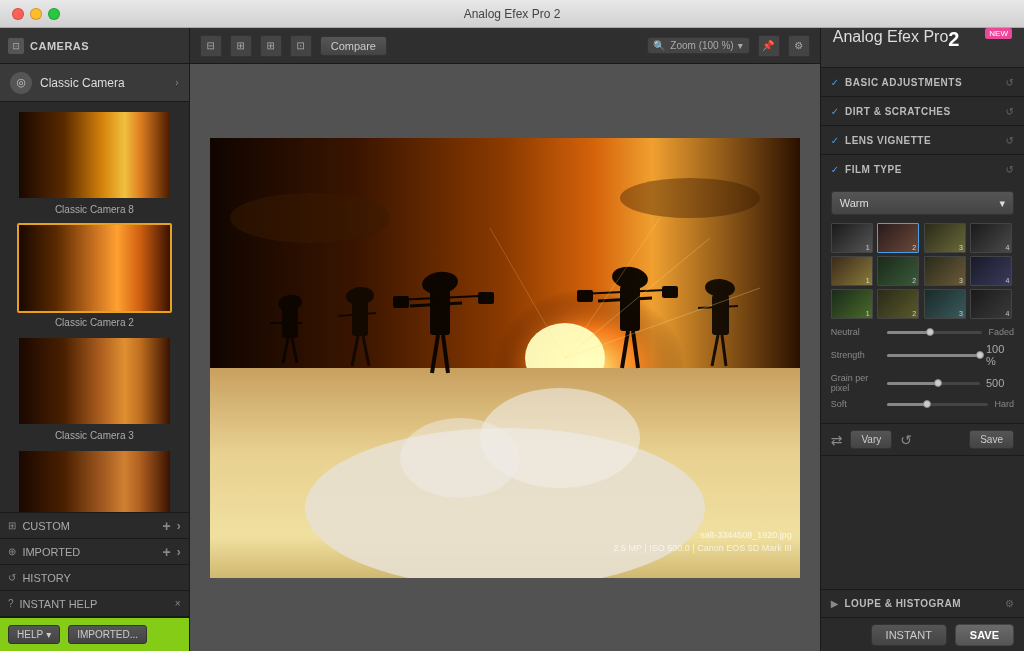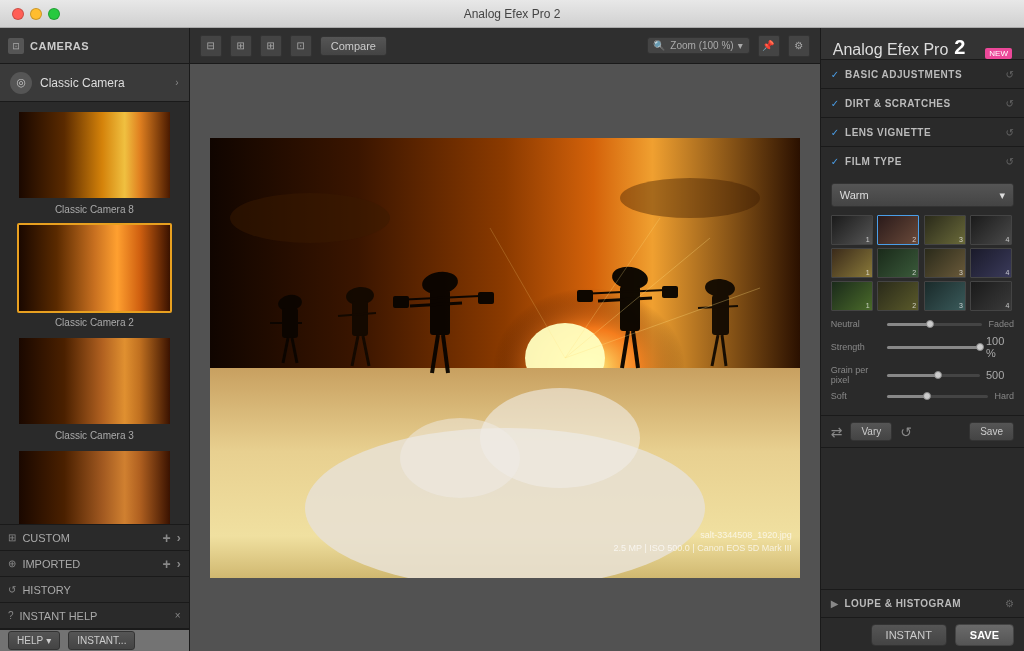--- a/index.html
+++ b/index.html
@@ -177,22 +177,22 @@
       flex: 1;
     }
     .section-add {
       color: #888;
       font-size: 14px;
       font-weight: bold;
     }
 
     
     .sidebar-bottom {
-      background: #737373;
-      height: 22px;
+      background: #84cc16;
+      height: 34px;
       display: flex;
       align-items: center;
       padding: 0 8px;
       gap: 8px;
       border-top: 1px solid #1a1a1a;
     }
     .help-btn, .settings-btn {
       background: linear-gradient(to bottom, #555, #444);
       border: 1px solid #333;
       border-radius: 3px;
@@ -317,26 +317,25 @@
     .right-panel {
       width: 210px;
       background: #2a2a2a;
       display: flex;
       flex-direction: column;
       border-left: 1px solid #1a1a1a;
     }
 
     .panel-header {
       background: #333;
-      height: 32px;
-      display: flex;
-      align-items: flex-end;
+      height: 40px;
+      display: flex;
+      align-items: flex-start;
       padding: 0 12px;
       border-bottom: 1px solid #1a1a1a;
-      gap: 6px;
     }
     .panel-title-text {
       font-size: 16px;
       color: #ddd;
       font-weight: 300;
     }
     .panel-title-num {
       font-size: 20px;
       color: #fff;
       font-weight: 700;
@@ -684,21 +683,21 @@
         <span style="color:#888;font-size:10px;">×</span>
       </div>
     </div>
 
     <div class="sidebar-bottom">
       <button class="help-btn">
         <span>HELP</span>
         <span>▾</span>
       </button>
       <button class="settings-btn">
-        <span>INSTANT...</span>
+        <span>IMPORTED...</span>
       </button>
     </div>
   </div>
 
   <div class="center-area">
     <div class="toolbar">
       <div class="toolbar-icon-btn">⊟</div>
       <div class="toolbar-icon-btn">⊞</div>
       <div class="toolbar-icon-btn">⊞</div>
       <div class="toolbar-icon-btn">⊡</div>

